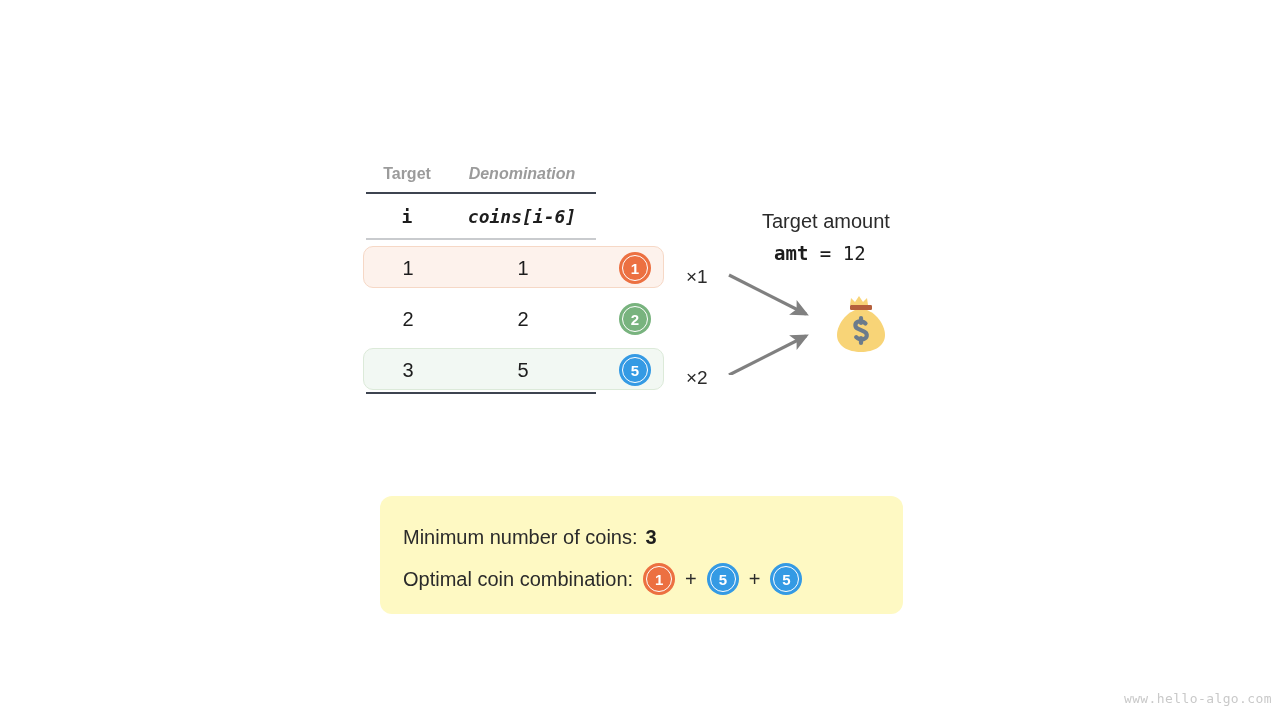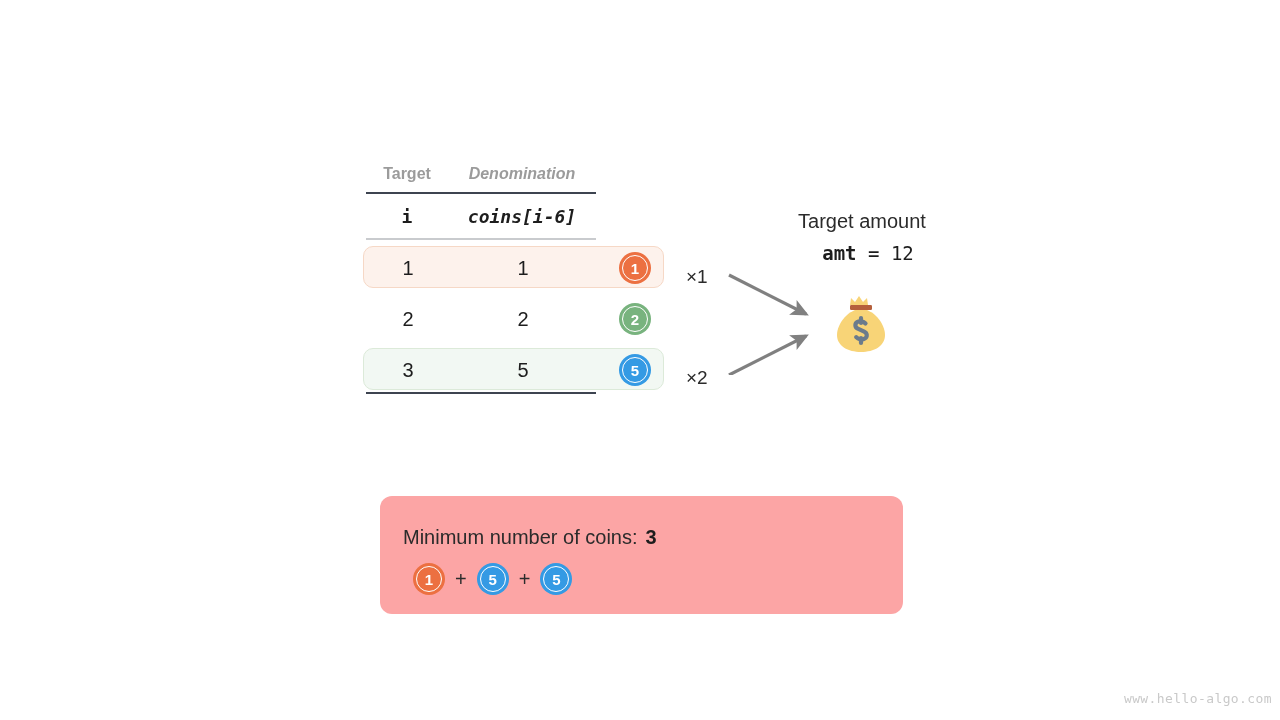--- a/index.html
+++ b/index.html
@@ -147,21 +147,20 @@
     left: 720px;
     top: 265px;
   }
 
   
   #target-block {
     position: absolute;
     left: 762px;
     top: 206px;
     width: 200px;
-    text-align: center;
   }
   #target-label {
     font-size: 20px;
     color: #2b2b2b;
     line-height: 30px;
   }
   #target-expr {
     font-size: 19px;
     line-height: 34px;
     color: #1d1d1d;
@@ -185,21 +184,21 @@
     height: 64px;
   }
 
   
   #result-box {
     position: absolute;
     left: 380px;
     top: 496px;
     width: 523px;
     height: 118px;
-    background: #fca5a5;
+    background: #fef9c3;
     border-radius: 12px;
     box-sizing: border-box;
     padding: 20px 0 0 23px;
   }
   .result-line {
     display: flex;
     align-items: center;
     height: 42px;
     font-size: 20px;
     color: #2b2b2b;
@@ -323,20 +322,21 @@
     <line x1="32" y1="46" x2="32" y2="51" stroke="#6b7b8c" stroke-width="4.2" stroke-linecap="round"></line>
   </svg>
 </div>
 
 <div id="result-box">
   <div class="result-line">
     <span>Minimum number of coins:</span>
     <span class="val-bold">3</span>
   </div>
   <div class="result-line">
+    <span>Optimal coin combination:</span>
     <span class="combo">
       <span class="coin coin-orange">
         <span>1</span>
       </span>
       <span class="plus">+</span>
       <span class="coin coin-blue">
         <span>5</span>
       </span>
       <span class="plus">+</span>
       <span class="coin coin-blue">

